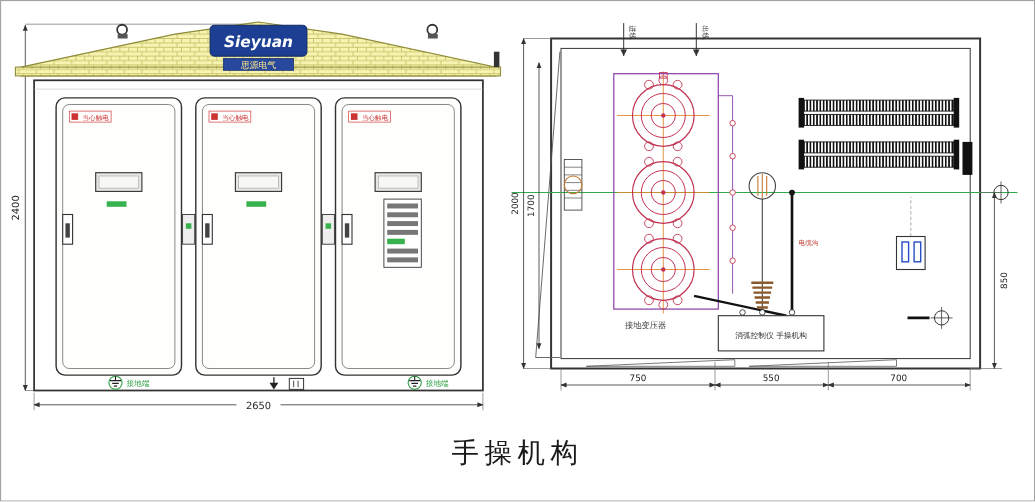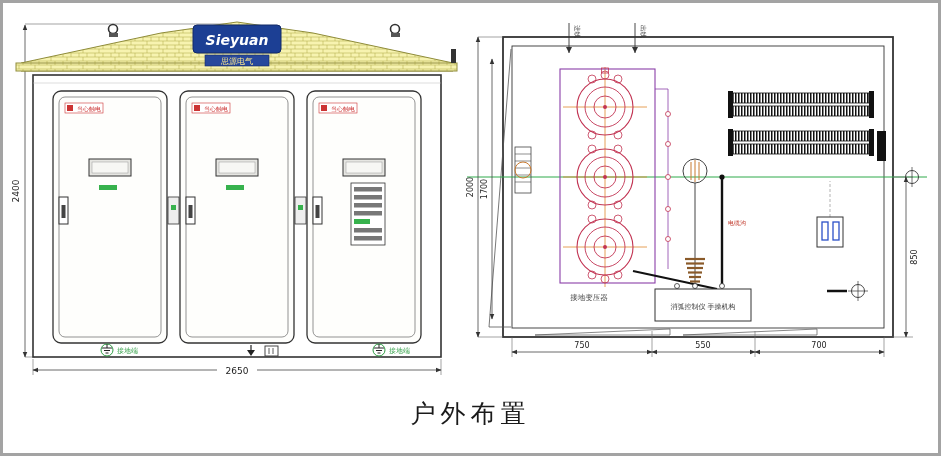--- a/index.html
+++ b/index.html
@@ -1,18 +1,18 @@
 <!DOCTYPE html>
 <html><head>
 <meta charset="utf-8">
 <style>
   html,body{margin:0;padding:0;background:#fff;}
   #stage{
     position:relative;width:941px;height:456px;background:#ffffff;
-    border:3px solid #a3a3a3;box-sizing:border-box;overflow:hidden;
+    border:1px solid #a3a3a3;box-sizing:border-box;overflow:hidden;
     font-family:"DejaVu Sans",sans-serif;
   }
   .abs{position:absolute;}
   svg{font-family:"DejaVu Sans",sans-serif;}
   .dimtext{font-size:9px;fill:#222;}
   .dimtext-sm{font-size:8px;fill:#222;}
   .ext{stroke:#666;stroke-width:0.6;}
   .dimline{stroke:#444;stroke-width:0.8;}
   .cjk-tiny{font-size:6px;fill:#c0392b;}
   #caption{
@@ -363,14 +363,14 @@
     </g>
 
     <g>
       <line class="ext" x1="419" y1="318" x2="448" y2="318"></line>
       <line class="ext" x1="428" y1="158" x2="448" y2="158"></line>
       <line class="dimline" x1="441" y1="158" x2="441" y2="318" marker-start="url(#arrR)" marker-end="url(#arrR)"></line>
       <text class="dimtext-sm" transform="rotate(-90 452 238)" x="452" y="238" text-anchor="middle">850</text>
     </g>
   </svg>
 
-  <div id="caption">户外布置</div>
+  <div id="caption">手操机构</div>
 </div>
 
 </body></html>

